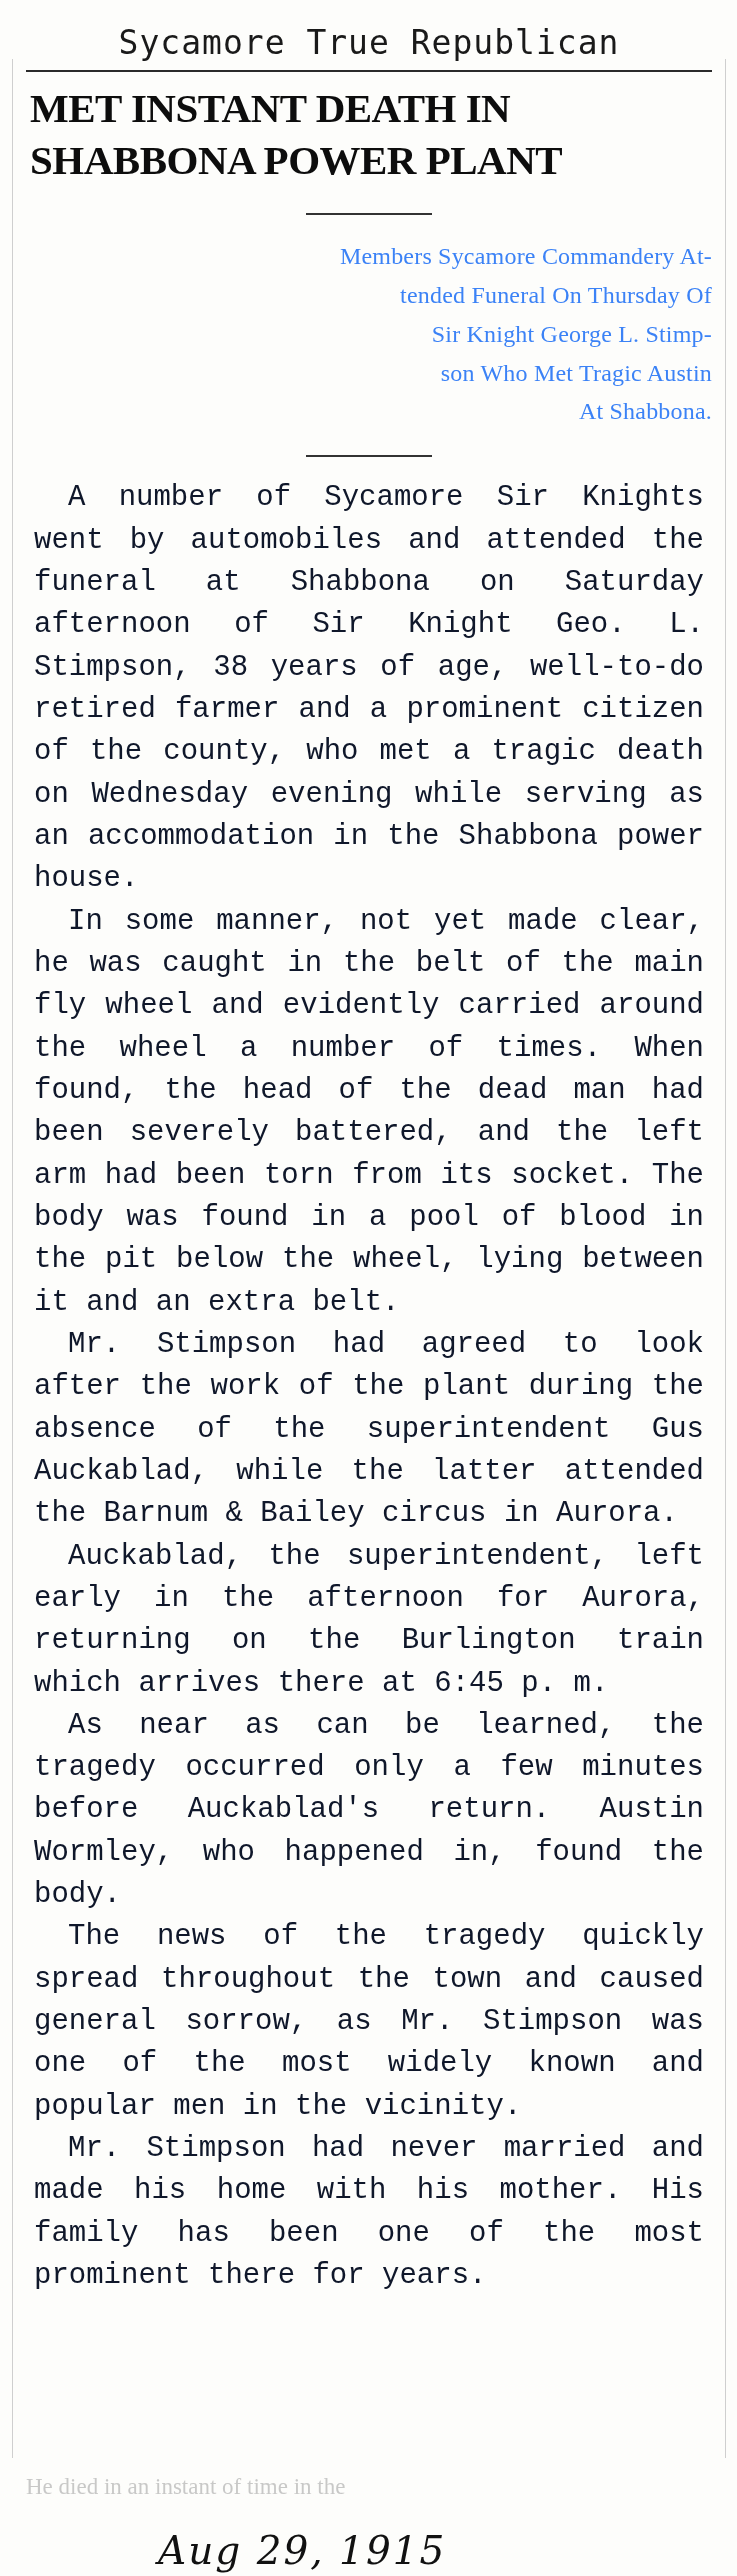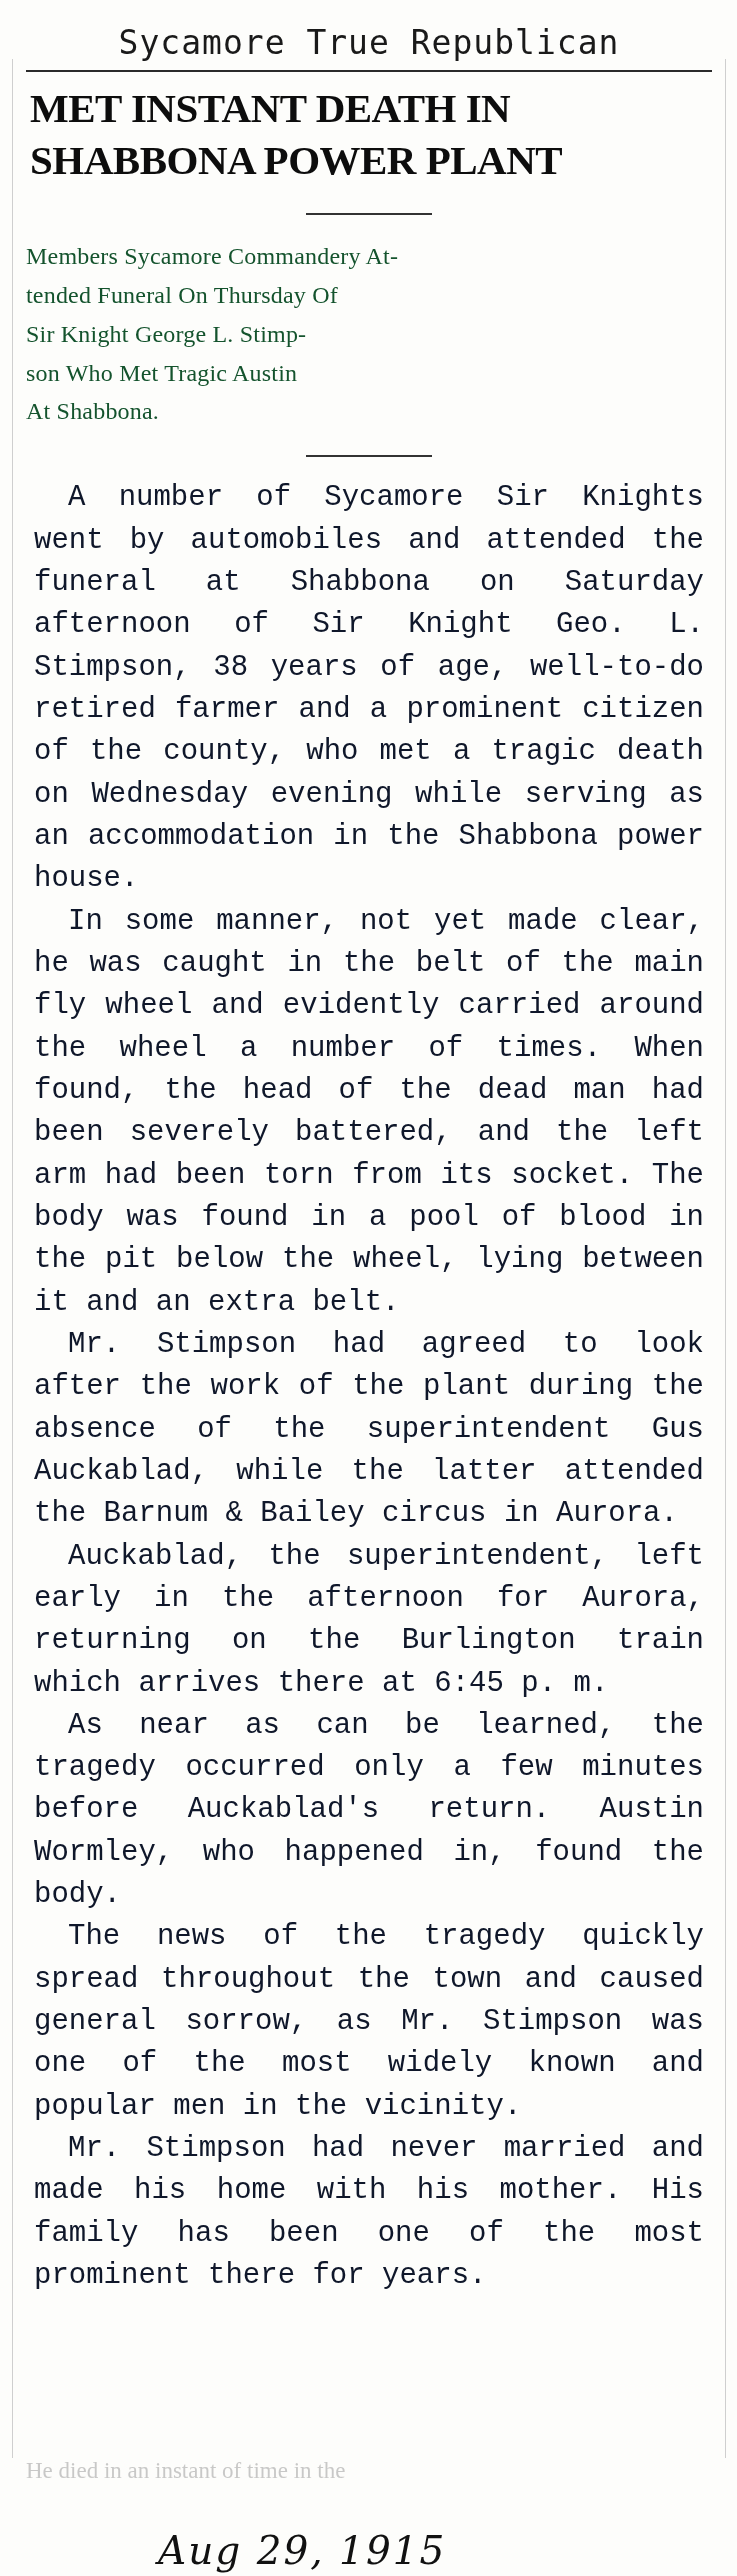--- a/index.html
+++ b/index.html
@@ -59,25 +59,25 @@
     padding: 0 4px;
   }
   .headline .line { display: block; white-space: nowrap; }
   .short-rule {
     width: 126px;
     height: 2px;
     background: #333;
     margin: 26px auto 22px auto;
   }
   .subhead {
-    text-align: left;
+    text-align: right;
     font-family: "Liberation Serif", serif;
     font-size: 24px;
     line-height: 1.62;
-    color: #14532d;
+    color: #3b82f6;
     letter-spacing: 0.2px;
   }
   .subhead .line { display: block; white-space: nowrap; }
   .short-rule2 {
     width: 126px;
     height: 2px;
     background: #333;
     margin: 24px auto 20px auto;
   }
   .body-text {
@@ -99,21 +99,21 @@
     font-family: "DejaVu Serif", serif;
     font-size: 39px;
     color: #111;
     letter-spacing: 2px;
     font-style: italic;
   }
   .bottom-fade {
     position: absolute;
     left: 26px;
     right: 26px;
-    bottom: 94px;
+    bottom: 78px;
     height: 24px;
     overflow: hidden;
     color: #8a8a8a;
     font-family: "Liberation Serif", serif;
     font-size: 23px;
     text-align: justify;
     opacity: 0.45;
   }
 </style>
 </head>

